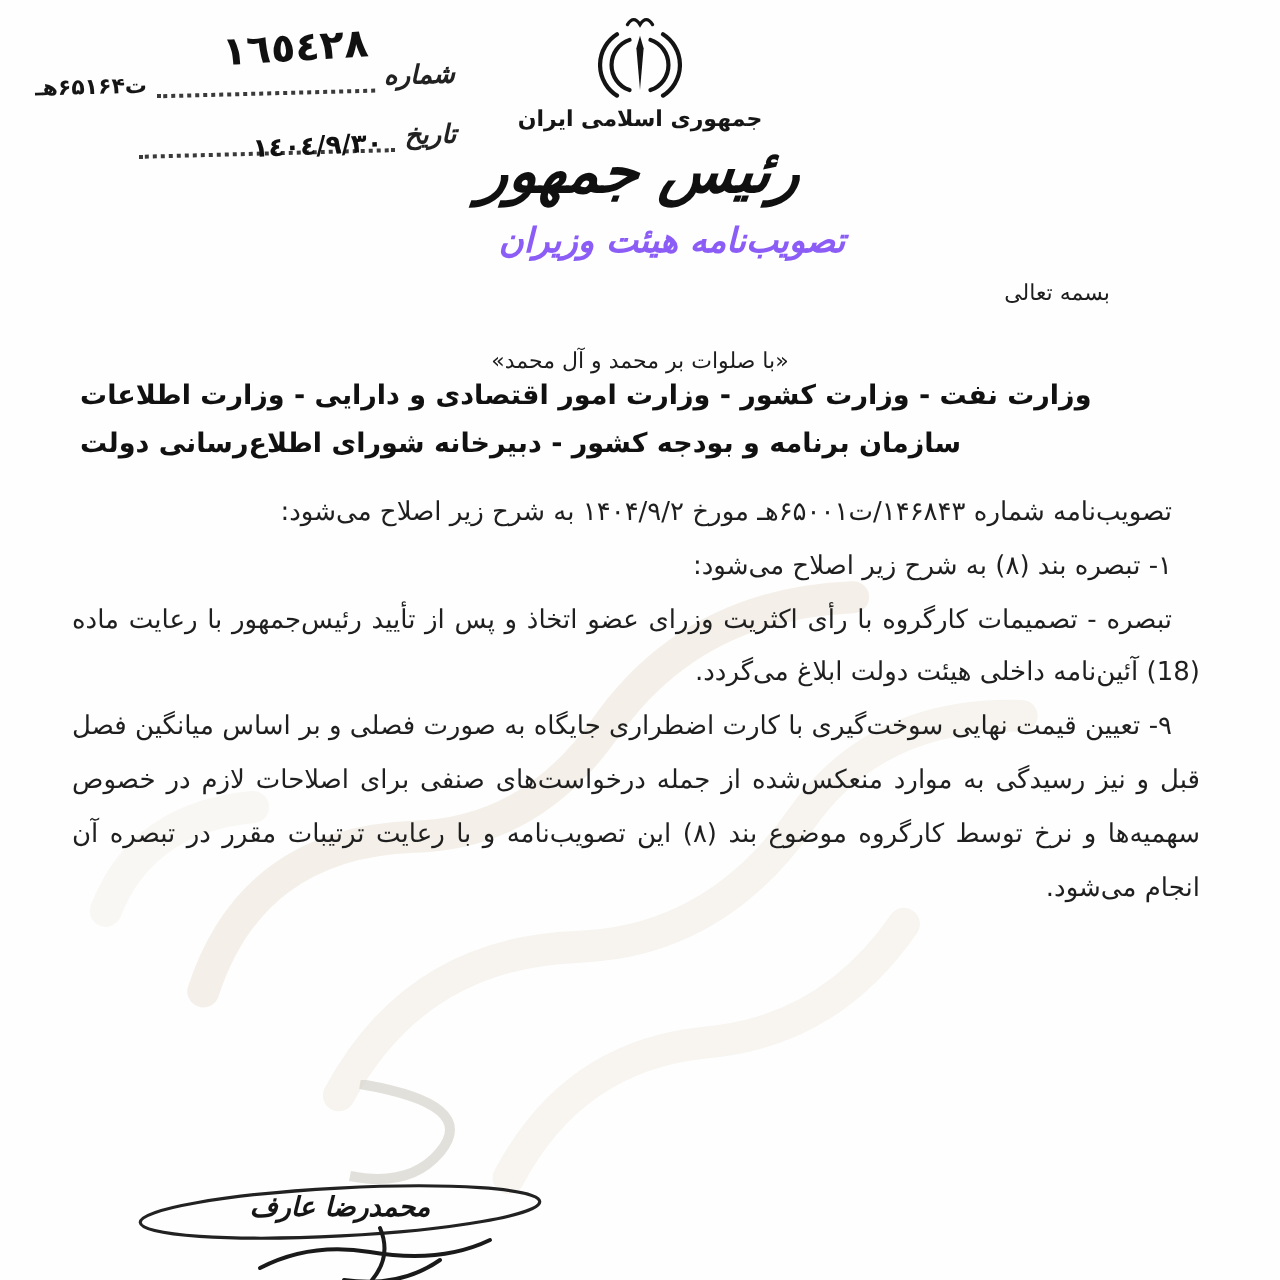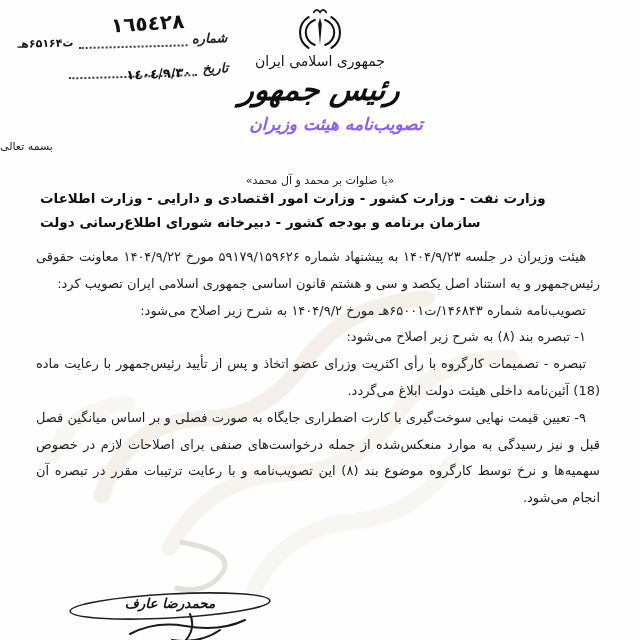--- a/index.html
+++ b/index.html
@@ -32,29 +32,29 @@
   .stamp-suffix{font-size:11px;font-weight:bold;color:#161616;white-space:nowrap;}
   .hand-date{
     position:absolute;right:6px;top:5px;
     font-size:13px;font-weight:bold;letter-spacing:2px;color:#111;
     transform:rotate(-1deg);white-space:nowrap;direction:ltr;
   }
 
   
   .header{position:absolute;left:0;top:6px;width:640px;text-align:center;}
   .emblem{display:block;margin:0 auto;}
-  .country{font-size:14px;font-weight:normal;letter-spacing:.5px;color:#161616;margin-top:1px;}
+  .country{font-size:11px;font-weight:bold;letter-spacing:.5px;color:#161616;margin-top:1px;}
   .pres-title{
     font-size:30px;font-weight:bold;font-style:italic;color:#101010;
     margin-top:3px;transform:skewX(-6deg);letter-spacing:1px;
   }
   .sub-title{
     font-size:17px;font-weight:bold;font-style:italic;color:#8b5cf6;margin-top:7px;letter-spacing:1px;padding-left:32px;
   }
-  .besmeleh{position:absolute;left:0;top:140px;width:555px;text-align:left;font-size:11px;color:#1d1d1d;}
+  .besmeleh{position:absolute;left:0;top:140px;width:555px;text-align:right;font-size:11px;color:#1d1d1d;}
   .salawat{position:absolute;left:0;top:158px;width:640px;text-align:center;font-size:11px;color:#1d1d1d;margin-top:16px;}
 
   
   .addressees{position:absolute;left:0;top:186px;width:640px;text-align:left;padding-left:40px;}
   .addressees div{font-size:13.5px;font-weight:bold;color:#111;line-height:24px;}
 
   
   .body-text{
     position:absolute;right:40px;left:36px;top:244px;
     font-size:13px;line-height:26.8px;color:#1f1f1f;
@@ -113,21 +113,20 @@
 
   <div class="besmeleh">بسمه تعالی</div>
   <div class="salawat">«با صلوات بر محمد و آل محمد»</div>
 
   <div class="addressees">
     <div>وزارت نفت - وزارت کشور - وزارت امور اقتصادی و دارایی - وزارت اطلاعات</div>
     <div>سازمان برنامه و بودجه کشور - دبیرخانه شورای اطلاع‌رسانی دولت</div>
   </div>
 
   <div class="body-text">
-    <p>هیئت وزیران در جلسه ۱۴۰۴/۹/۲۳ به پیشنهاد شماره ۵۹۱۷۹/۱۵۹۶۲۶ مورخ ۱۴۰۴/۹/۲۲ معاونت حقوقی رئیس‌جمهور و به استناد اصل یکصد و سی و هشتم قانون اساسی جمهوری اسلامی ایران تصویب کرد:</p>
     <p>تصویب‌نامه شماره ۱۴۶۸۴۳/ت۶۵۰۰۱هـ مورخ ۱۴۰۴/۹/۲ به شرح زیر اصلاح می‌شود:</p>
     <p>۱- تبصره بند (۸) به شرح زیر اصلاح می‌شود:</p>
     <p>تبصره - تصمیمات کارگروه با رأی اکثریت وزرای عضو اتخاذ و پس از تأیید رئیس‌جمهور با رعایت ماده (18) آئین‌نامه داخلی هیئت دولت ابلاغ می‌گردد.</p>
     <p>۹- تعیین قیمت نهایی سوخت‌گیری با کارت اضطراری جایگاه به صورت فصلی و بر اساس میانگین فصل قبل و نیز رسیدگی به موارد منعکس‌شده از جمله درخواست‌های صنفی برای اصلاحات لازم در خصوص سهمیه‌ها و نرخ توسط کارگروه موضوع بند (۸) این تصویب‌نامه و با رعایت ترتیبات مقرر در تبصره آن انجام می‌شود.</p>
   </div>
 
   <div class="sig-wrap">
     <svg width="300" height="100" viewBox="0 0 300 100">
 
       <path d="M150 2 q60 10 40 34 q-15 18 -45 12" fill="none" stroke="#d6d3cc" stroke-width="5" opacity="0.7"></path>

